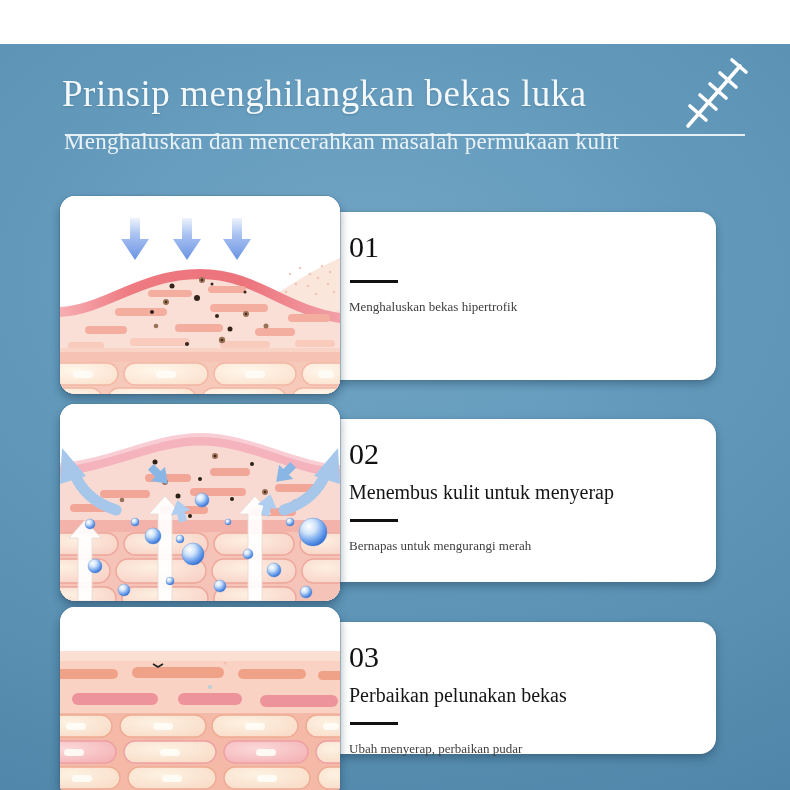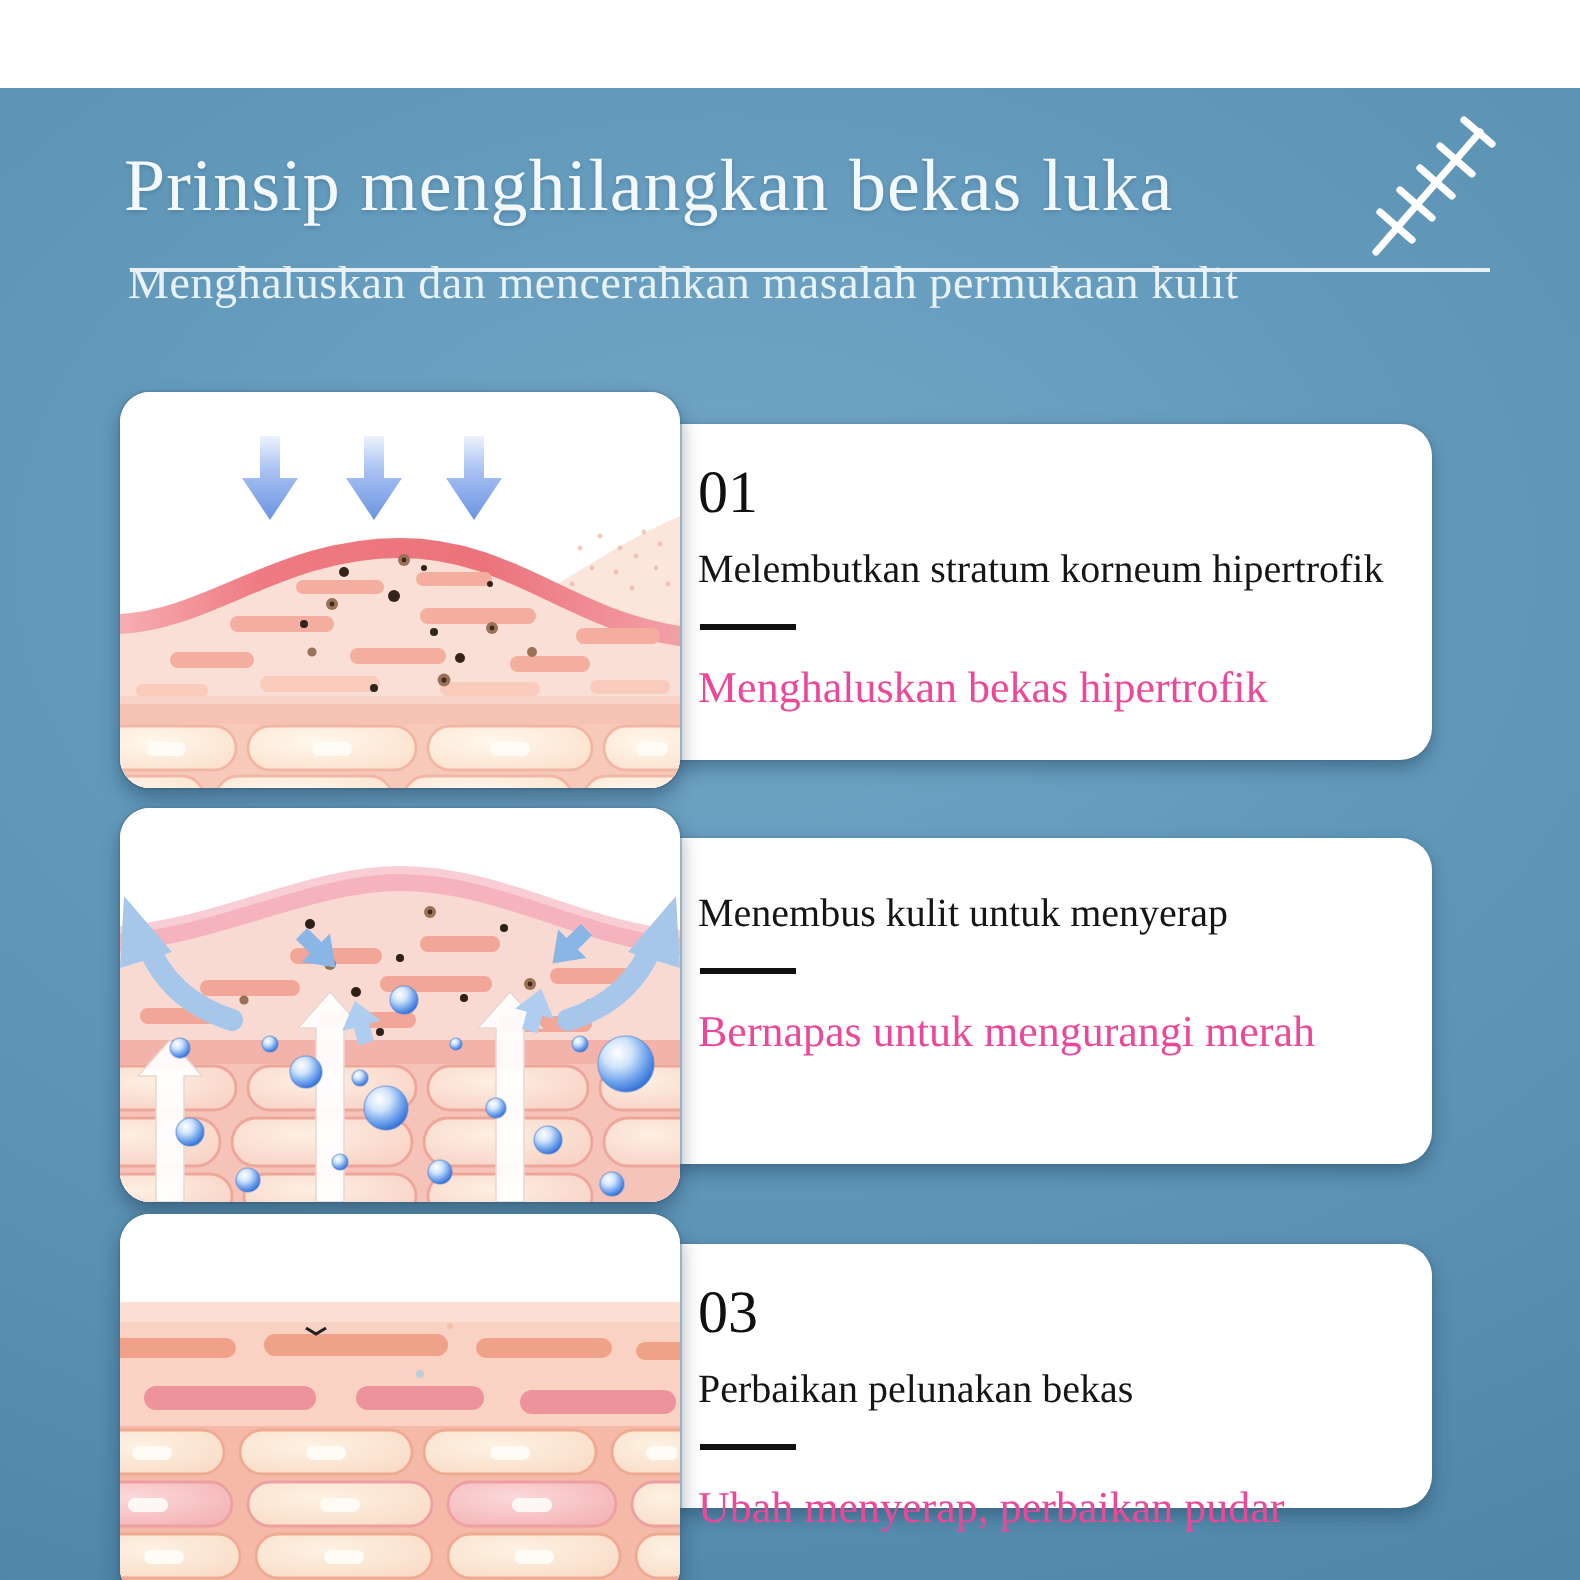--- a/index.html
+++ b/index.html
@@ -40,21 +40,21 @@
     position:absolute;left:322px;width:394px;
     background:#fff;border-radius:10px 16px 16px 10px;
     box-shadow:0 4px 9px rgba(22,52,76,.4), 0 0 0 1px rgba(90,130,160,.25);
     z-index:1;
     box-sizing:border-box;
     padding:18px 8px 0 27px;
   }
   .t-num{font-size:30px;color:#101010;line-height:1.15;}
   .t-title{font-size:20px;color:#151515;margin-top:9px;white-space:nowrap;}
   .t-divider{width:48px;height:3px;background:#111;margin:15px 0 16px 1px;}
-  .t-sub{font-size:22px;color:#ec4899;white-space:nowrap;}
+  .t-sub{font-size:13px;color:#404040;white-space:nowrap;}
   .ill-1{top:152px;height:198px;}
   .ill-2{top:360px;height:197px;}
   .ill-3{top:563px;height:192px;}
   .tcard-1{top:168px;height:168px;}
   .tcard-2{top:375px;height:163px;}
   .tcard-3{top:578px;height:132px;}
 </style>
 </head>
 <body>
 
@@ -180,21 +180,20 @@
       <g fill="#fffdf8" opacity=".9">
         <rect x="13" y="175" width="20" height="7" rx="3.5"></rect>
           <rect x="96" y="175" width="20" height="7" rx="3.5"></rect>
         <rect x="185" y="175" width="20" height="7" rx="3.5"></rect>
           <rect x="258" y="175" width="16" height="7" rx="3.5"></rect>
       </g>
     </svg>
   </div>
   <div class="tcard tcard-1">
     <div class="t-num">01</div>
-    <div class="t-title">Melembutkan stratum korneum hipertrofik</div>
     <div class="t-divider"></div>
     <div class="t-sub">Menghaluskan bekas hipertrofik</div>
   </div>
 
   <div class="ill ill-2">
     <svg viewBox="0 0 280 197">
       <defs>
         <radialGradient id="drop" cx="35%" cy="30%" r="75%">
           <stop offset="0%" stop-color="#ffffff"></stop>
             <stop offset="35%" stop-color="#cfe3fa"></stop>
@@ -297,20 +296,21 @@
         <circle cx="188" cy="150" r="5" fill="url(#drop)"></circle>
         <circle cx="30" cy="120" r="5" fill="url(#drop)"></circle>
         <circle cx="230" cy="118" r="4" fill="url(#drop)"></circle>
         <circle cx="75" cy="118" r="4" fill="url(#drop)"></circle>
         <circle cx="168" cy="118" r="3" fill="url(#drop)"></circle>
         <circle cx="120" cy="135" r="4" fill="url(#drop)"></circle>
       </g>
     </svg>
   </div>
   <div class="tcard tcard-2">
+    <div class="t-num">02</div>
     <div class="t-title">Menembus kulit untuk menyerap</div>
     <div class="t-divider"></div>
     <div class="t-sub">Bernapas untuk mengurangi merah</div>
   </div>
 
   <div class="ill ill-3">
     <svg viewBox="0 0 280 192">
       <defs>
         <radialGradient id="cell3a" cx="40%" cy="35%" r="75%">
           <stop offset="0%" stop-color="#fdf2e2"></stop>

